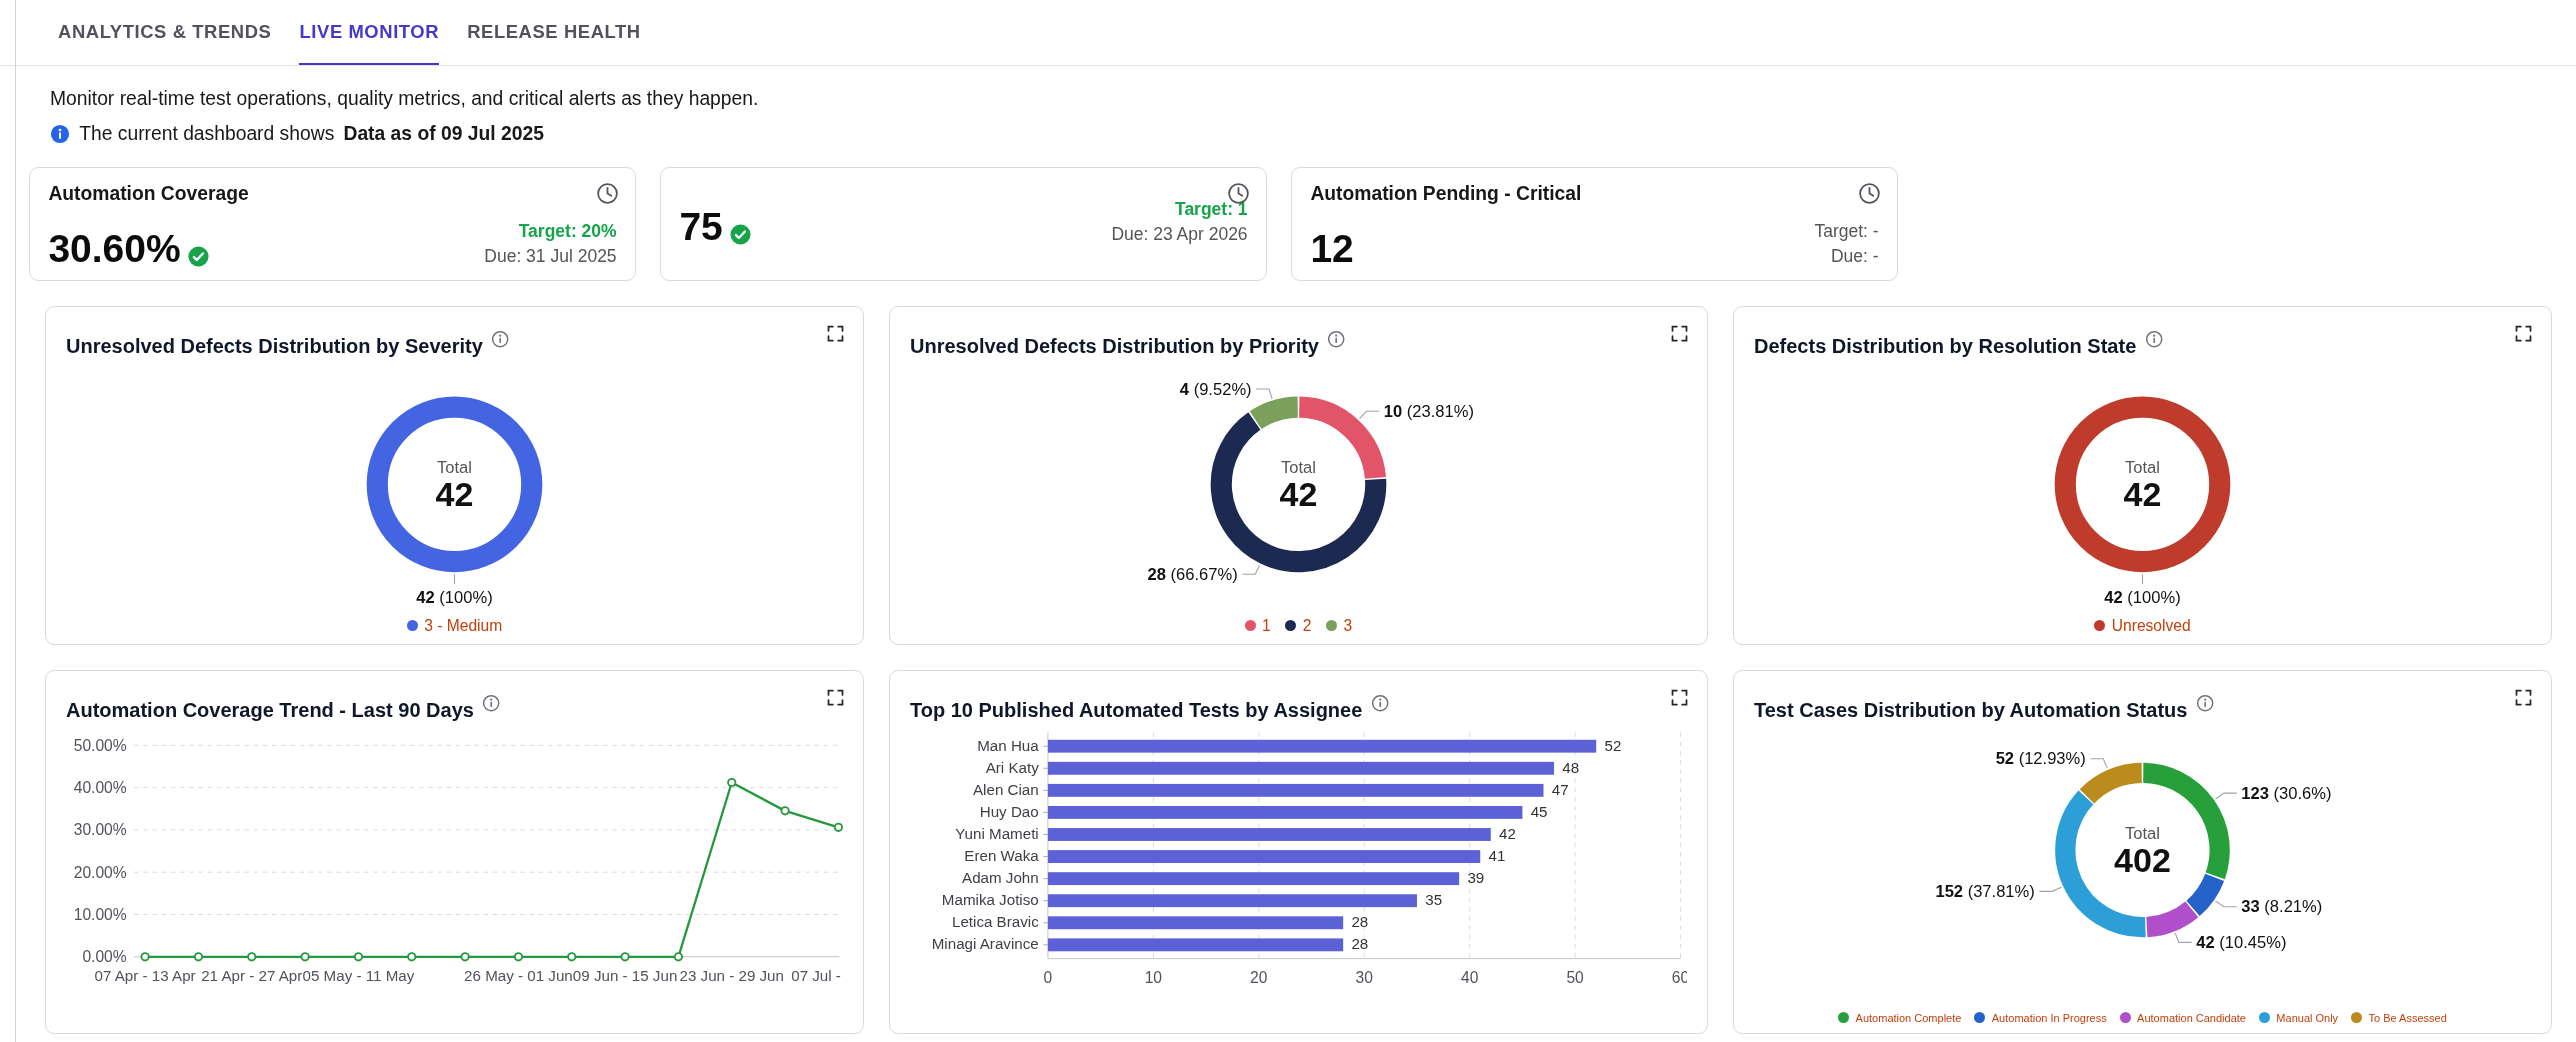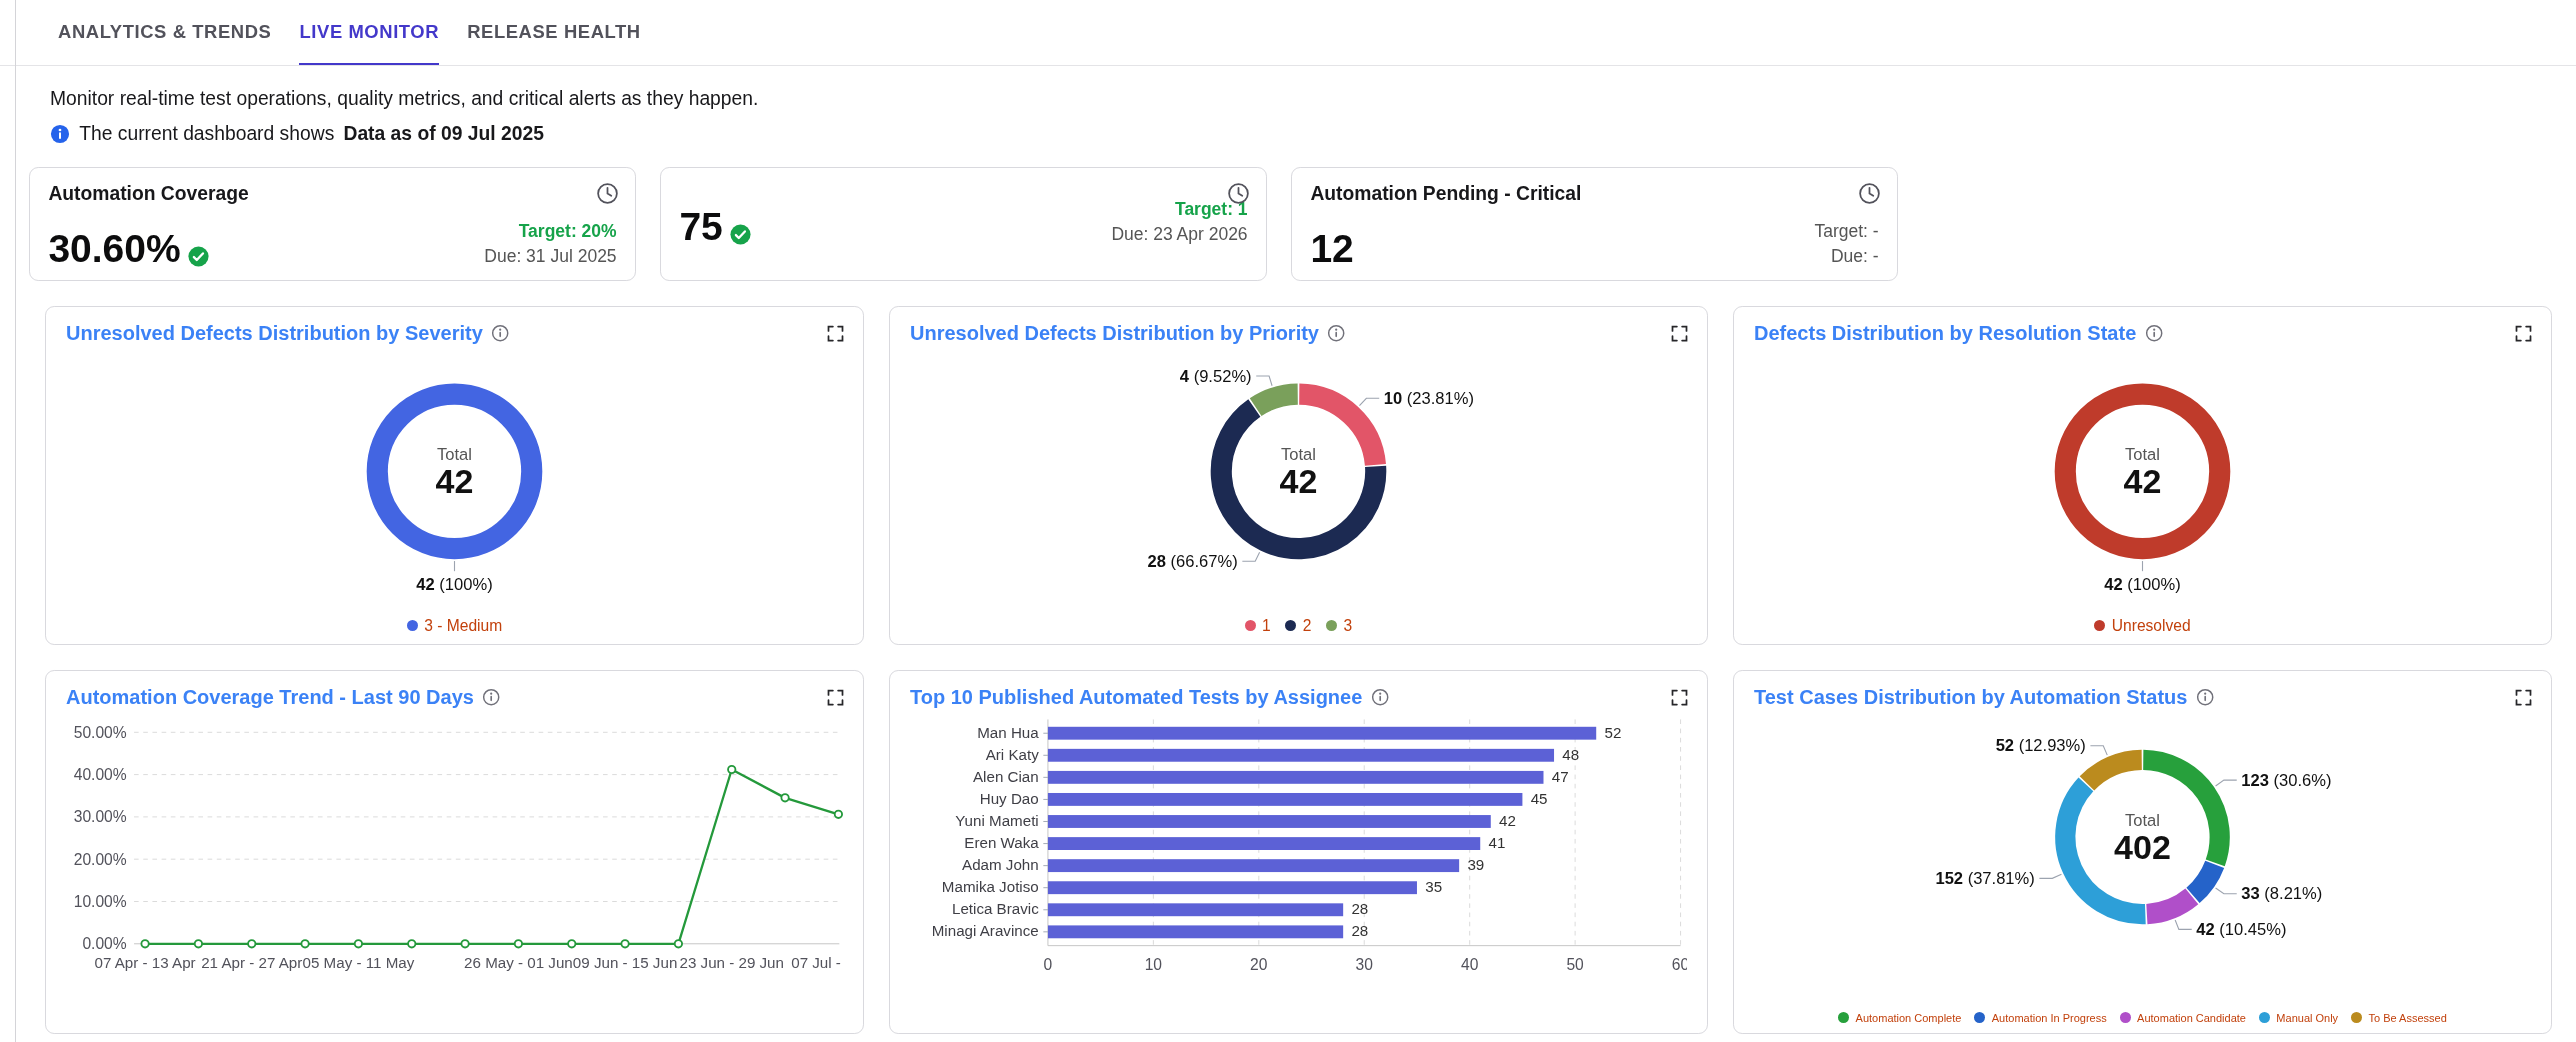--- a/index.html
+++ b/index.html
@@ -32,21 +32,21 @@
   .kpi-value .check { line-height: 0; margin-top: -2.8px; }
   .kpi-meta { text-align: right; font-size: 17.5px; line-height: 1.4; color: #555; }
   .kpi-card.met .target-line { color: #16a34a; font-weight: 700; }
 
   
   .grid { display: grid; grid-template-columns: repeat(3, 819px); gap: 25px; margin: 25px 0 0 45px; }
   .chart-card { border: 0.9px solid #d9d9de; border-radius: 9.2px; background: #fff; padding: 14.7px 20px 9.2px; position: relative; overflow: hidden; }
   .chart-card.r1 { height: 339px; }
   .chart-card.r2 { height: 364px; }
   .chart-header { display: flex; align-items: center; gap: 8.3px; padding-right: 40px; }
-  .chart-title { font-size: 20px; font-weight: 600; color: #3b82f6; white-space: nowrap; }
+  .chart-title { font-size: 20px; font-weight: 600; color: #0f172a; white-space: nowrap; margin-top: 13px; }
   .info-dot, .expand-btn { line-height: 0; cursor: pointer; }
   .expand-btn { position: absolute; top: 15.6px; right: 16.6px; }
   svg { display: block; }
   svg text { font-family: inherit; }
   .chart-svg { margin-top: 3.7px; }
   .legend { position: absolute; left: 0; right: 0; bottom: 9.2px; display: flex; justify-content: center; align-items: center; gap: 14.7px; font-size: 15.6px; color: #c2410c; white-space: nowrap; }
   .legend-item { display: inline-flex; align-items: center; gap: 6.4px; cursor: pointer; }
   .legend-dot { width: 11px; height: 11px; border-radius: 50%; flex: 0 0 auto; }
   .r2 .legend { font-size: 11px; gap: 13px; }
 </style>

